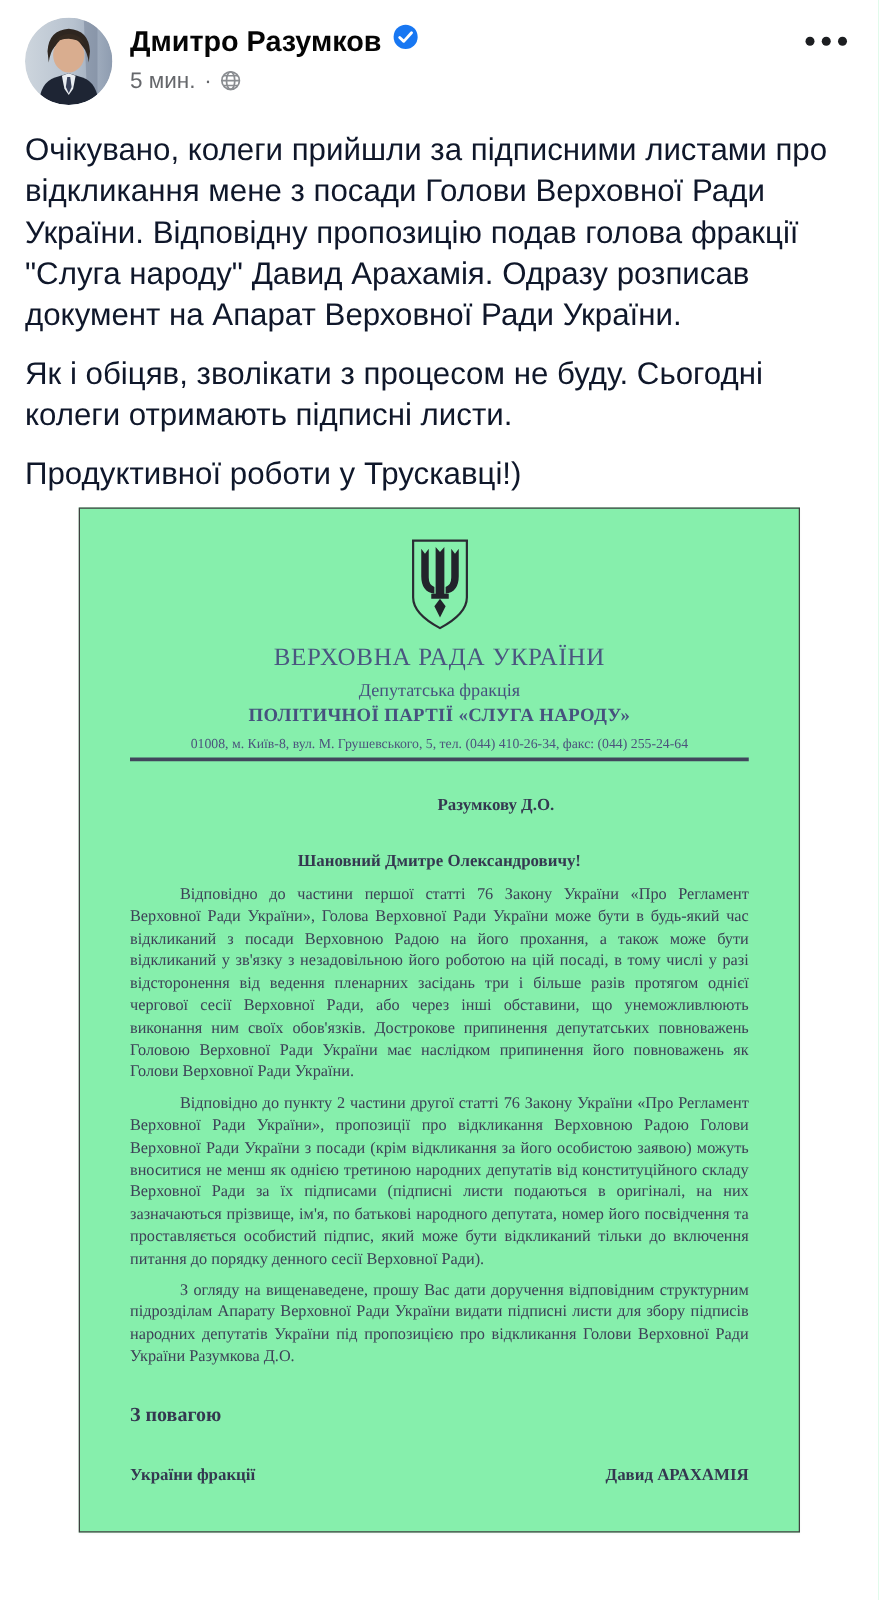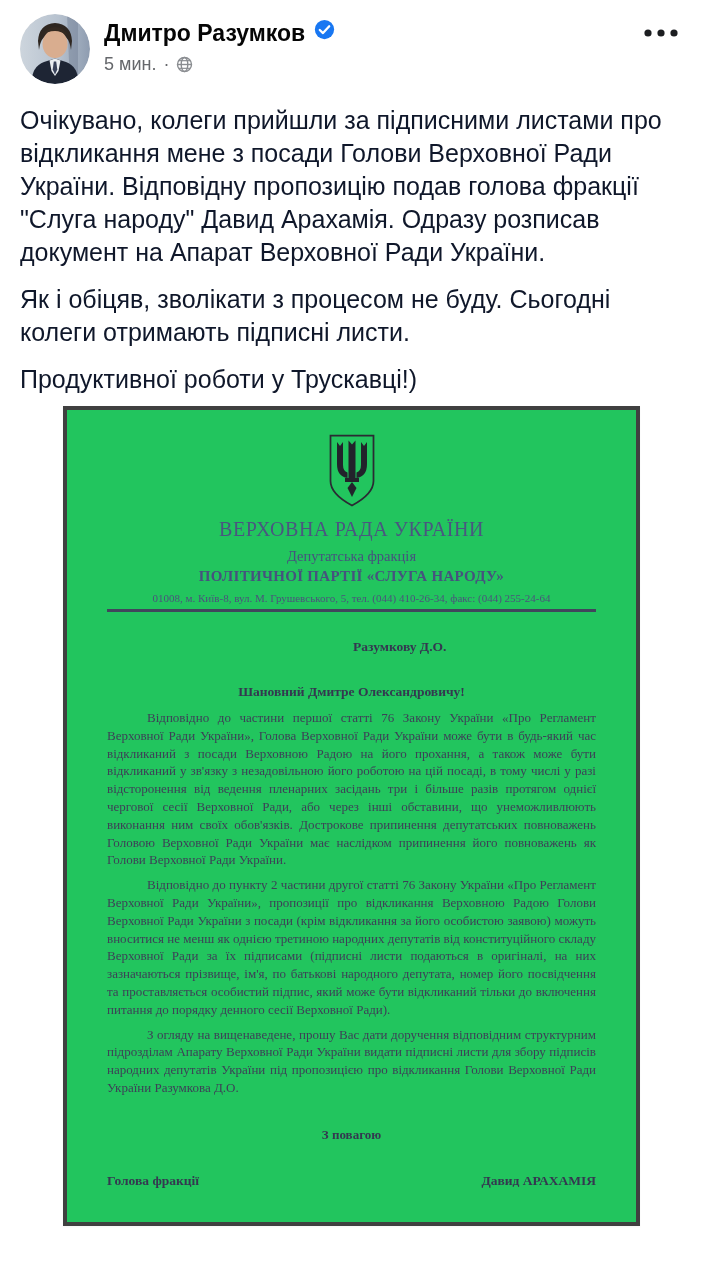--- a/index.html
+++ b/index.html
@@ -33,22 +33,22 @@
 
   
   .post-text { padding: 20px 18px 0 20px; font-size: 25px; line-height: 33px; color: #0f172a; }
   .post-text p { margin: 0 0 14px 0; }
   .post-text p:last-child { margin-bottom: 0; }
 
   
   .letter {
     margin: 10px 0 0 63px;
     width: 577px; height: 820px;
-    background: #22c55e;
-    border: 4px solid #404040;
+    background: #86efac;
+    border: 1px solid #404040;
     box-shadow: 0 1px 2px rgba(0,0,0,.04);
     padding: 24px 40px 0 40px;
     font-family: "Liberation Serif", serif;
     color: #3d4157;
     cursor: pointer;
   }
   .trident-wrap { width: 50px; height: 73px; margin: 0 auto; }
   .trident-wrap svg { display: block; width: 50px; height: 73px; }
   .org-name {
     margin-top: 10px; text-align: center;
@@ -62,21 +62,21 @@
 
   .addressee { margin: 24px 0 0 246px; font-weight: 700; font-size: 13.5px; line-height: 21px; color: #343850; }
   .salutation { margin-top: 27px; text-align: center; font-weight: 700; font-size: 13.5px; color: #343850; }
   .letter-par {
     margin: 7px 0 0 0;
     font-size: 13px; line-height: 17.8px;
     text-align: justify; text-indent: 40px;
     color: #3d4157;
   }
   .letter-par:first-of-type { margin-top: 9px; }
-  .closing { margin-top: 30px; font-weight: 700; font-size: 13px; color: #343850; text-align: center; }
+  .closing { margin-top: 30px; font-weight: 700; font-size: 16px; color: #343850; }
   .sig-row { margin-top: 30px; display: flex; justify-content: space-between; font-weight: 700; font-size: 13.5px; color: #343850; }
 </style>
 </head>
 <body>
 
 <div class="page">
 
   <header class="post-header">
     <div class="avatar">
       <svg viewBox="0 0 70 70">
@@ -170,18 +170,18 @@
 
     <div class="salutation">Шановний Дмитре Олександровичу!</div>
 
     <p class="letter-par">Відповідно до частини першої статті 76 Закону України «Про Регламент Верховної Ради України», Голова Верховної Ради України може бути в будь-який час відкликаний з посади Верховною Радою на його прохання, а також може бути відкликаний у зв'язку з незадовільною його роботою на цій посаді, в тому числі у разі відсторонення від ведення пленарних засідань три і більше разів протягом однієї чергової сесії Верховної Ради, або через інші обставини, що унеможливлюють виконання ним своїх обов'язків. Дострокове припинення депутатських повноважень Головою Верховної Ради України має наслідком припинення його повноважень як Голови Верховної Ради України.</p>
     <p class="letter-par">Відповідно до пункту 2 частини другої статті 76 Закону України «Про Регламент Верховної Ради України», пропозиції про відкликання Верховною Радою Голови Верховної Ради України з посади (крім відкликання за його особистою заявою) можуть вноситися не менш як однією третиною народних депутатів від конституційного складу Верховної Ради за їх підписами (підписні листи подаються в оригіналі, на них зазначаються прізвище, ім'я, по батькові народного депутата, номер його посвідчення та проставляється особистий підпис, який може бути відкликаний тільки до включення питання до порядку денного сесії Верховної Ради).</p>
     <p class="letter-par">З огляду на вищенаведене, прошу Вас дати доручення відповідним структурним підрозділам Апарату Верховної Ради України видати підписні листи для збору підписів народних депутатів України під пропозицією про відкликання Голови Верховної Ради України Разумкова Д.О.</p>
 
     <div class="closing">З повагою</div>
 
     <div class="sig-row">
-      <span>Голова фракції</span>
+      <span>України фракції</span>
       <span>Давид АРАХАМІЯ</span>
     </div>
   </figure>
 
 </div>
 
 </body></html>

